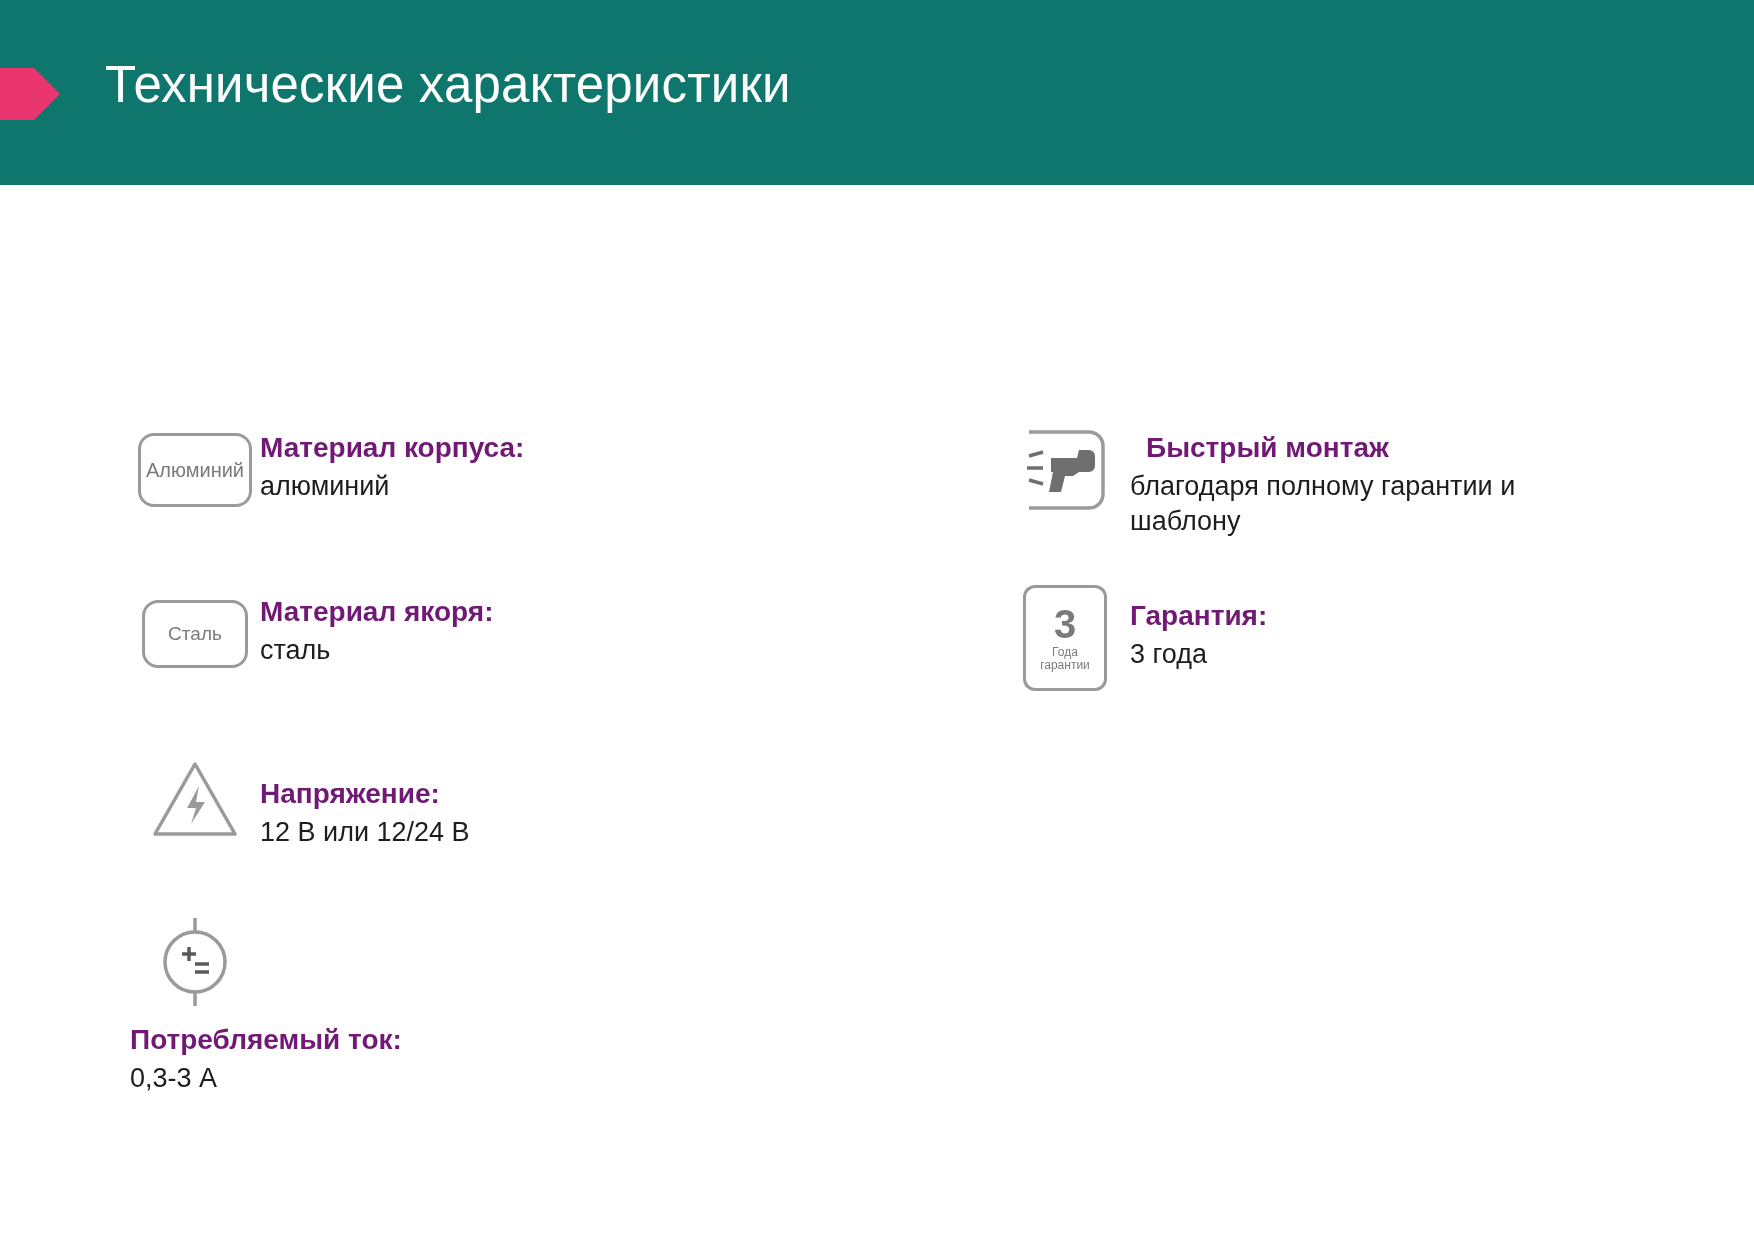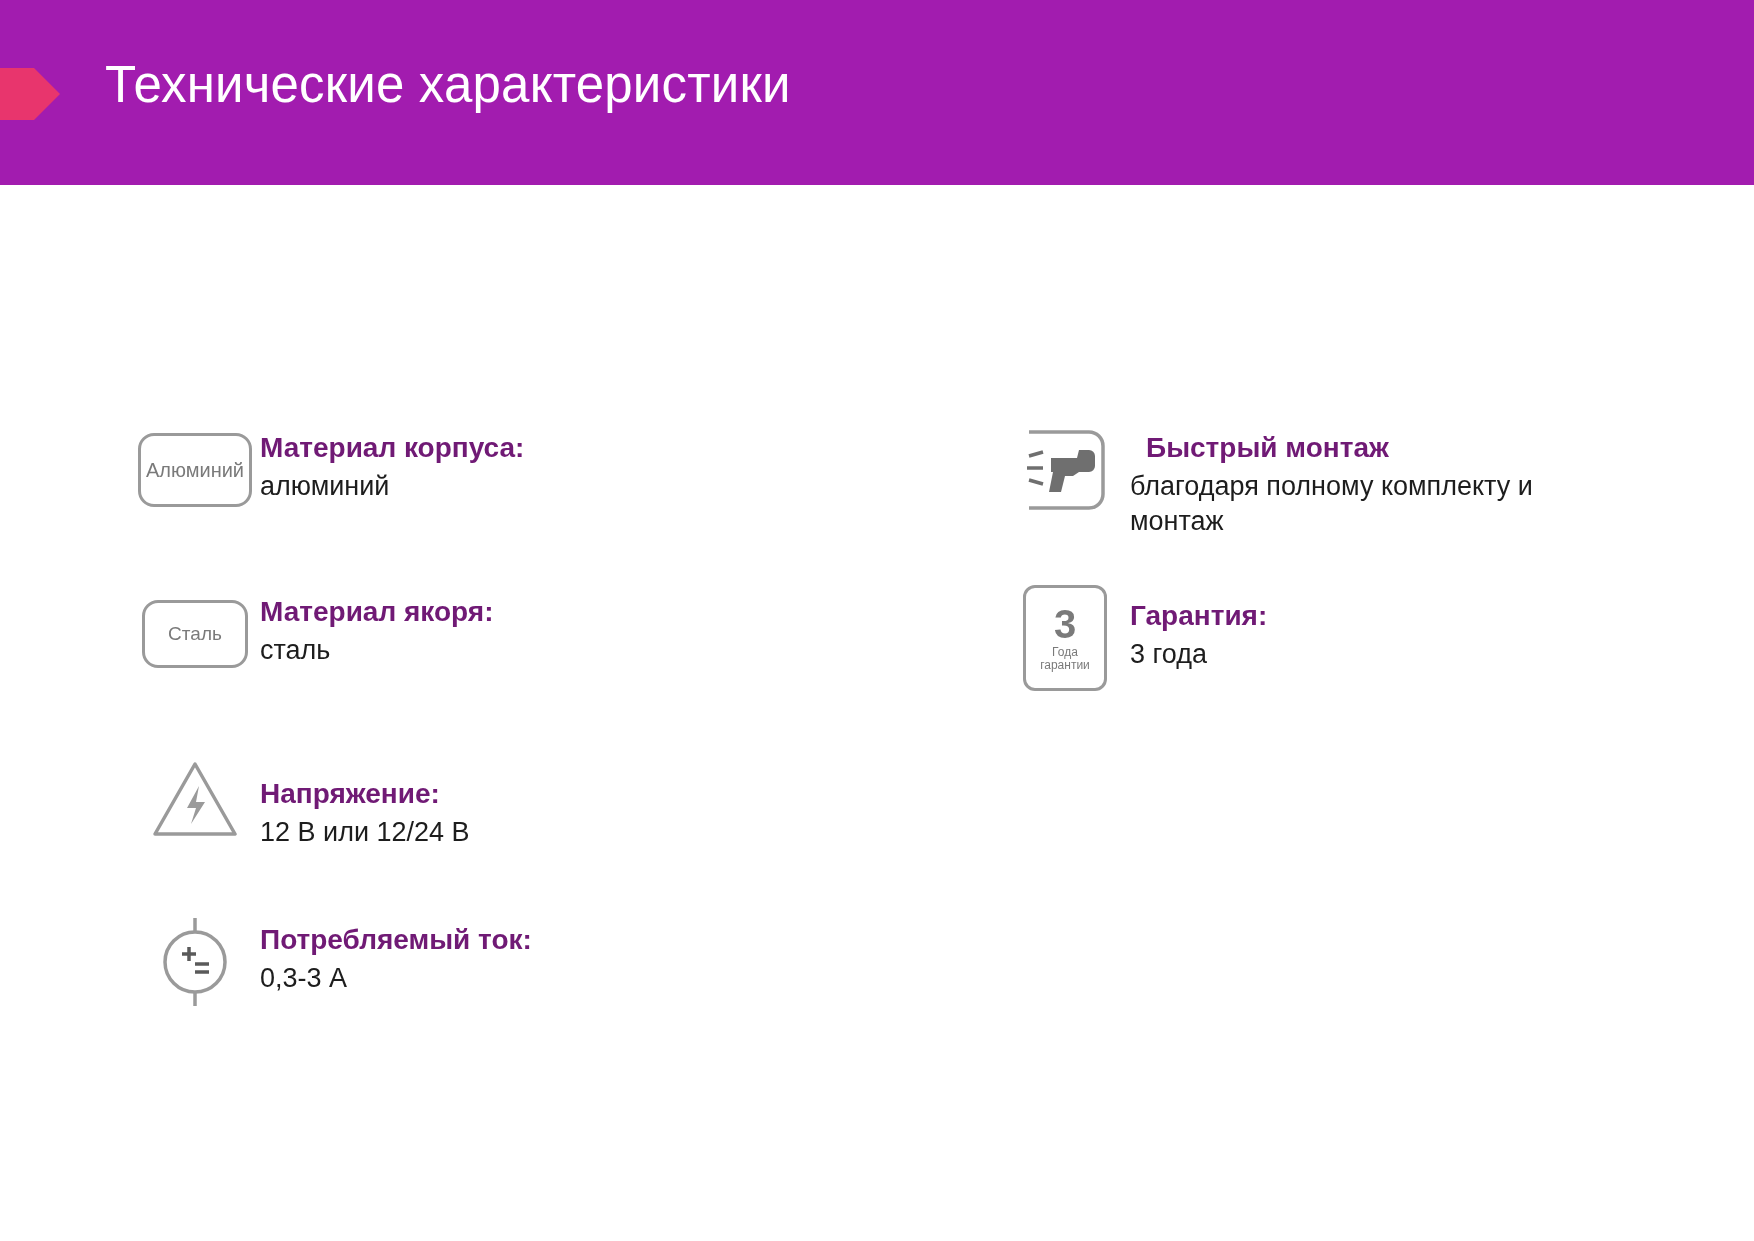--- a/index.html
+++ b/index.html
@@ -15,21 +15,21 @@
     overflow: hidden;
   }
 
   
   .header {
     position: absolute;
     left: 0;
     top: 0;
     width: 1754px;
     height: 185px;
-    background: #a21caf;
+    background: #0f766e;
   }
   .header-accent {
     position: absolute;
     left: 0;
     top: 68px;
     width: 60px;
     height: 52px;
   }
   .header-title {
     position: absolute;
@@ -101,21 +101,21 @@
     font-weight: 400;
     color: #1d1d1d;
     line-height: 1.3;
     margin-top: 3px;
   }
 
   
   .item-body      { margin-bottom: 64px; }
   .item-armature  { margin-bottom: 66px; }
   .item-voltage   { margin-bottom: 62px; align-items: flex-end; }
-  .item-current   { margin-bottom: 0; }
+  .item-current   { margin-bottom: 0; flex-direction: column; }
   .item-force     { margin-bottom: 64px; }
   .item-mount     { margin-bottom: 48px; }
   .item-warranty  { margin-bottom: 0; }
 
   .spec-text.mount .spec-title { margin-left: 16px; }
   .spec-text.mount .spec-value { line-height: 1.32; }
 
   
   .tag-box {
     width: 108px;
@@ -235,21 +235,21 @@
         <svg width="100" height="96" viewBox="0 0 100 96">
           <path d="M14 10 h60 a14 14 0 0 1 14 14 v48 a14 14 0 0 1 -14 14 h-60" fill="none" stroke="#9a9a9a" stroke-width="3.5"></path>
           <path d="M36 36 h26 l2 -8 h10 a6 6 0 0 1 6 6 v10 a6 6 0 0 1 -6 6 h-10 l-6 4 h-8 l-4 16 h-12 l4 -20 h-2 z" fill="#6f6f6f"></path>
           <line x1="14" y1="34" x2="28" y2="30" stroke="#6f6f6f" stroke-width="3.5"></line>
           <line x1="12" y1="46" x2="28" y2="46" stroke="#6f6f6f" stroke-width="3.5"></line>
           <line x1="14" y1="58" x2="28" y2="62" stroke="#6f6f6f" stroke-width="3.5"></line>
         </svg>
       </div>
       <div class="spec-text mount">
         <div class="spec-title">Быстрый монтаж</div>
-        <div class="spec-value" style="max-width:420px;">благодаря полному комплекту и монтаж</div>
+        <div class="spec-value" style="max-width:420px;">благодаря полному гарантии и шаблону</div>
       </div>
     </div>
 
     <div class="spec-item item-warranty">
       <div class="spec-icon">
         <div class="warranty-box">
           <div class="warranty-num">3</div>
           <div class="warranty-sub">Года</div>
           <div class="warranty-sub">гарантии</div>
         </div>

